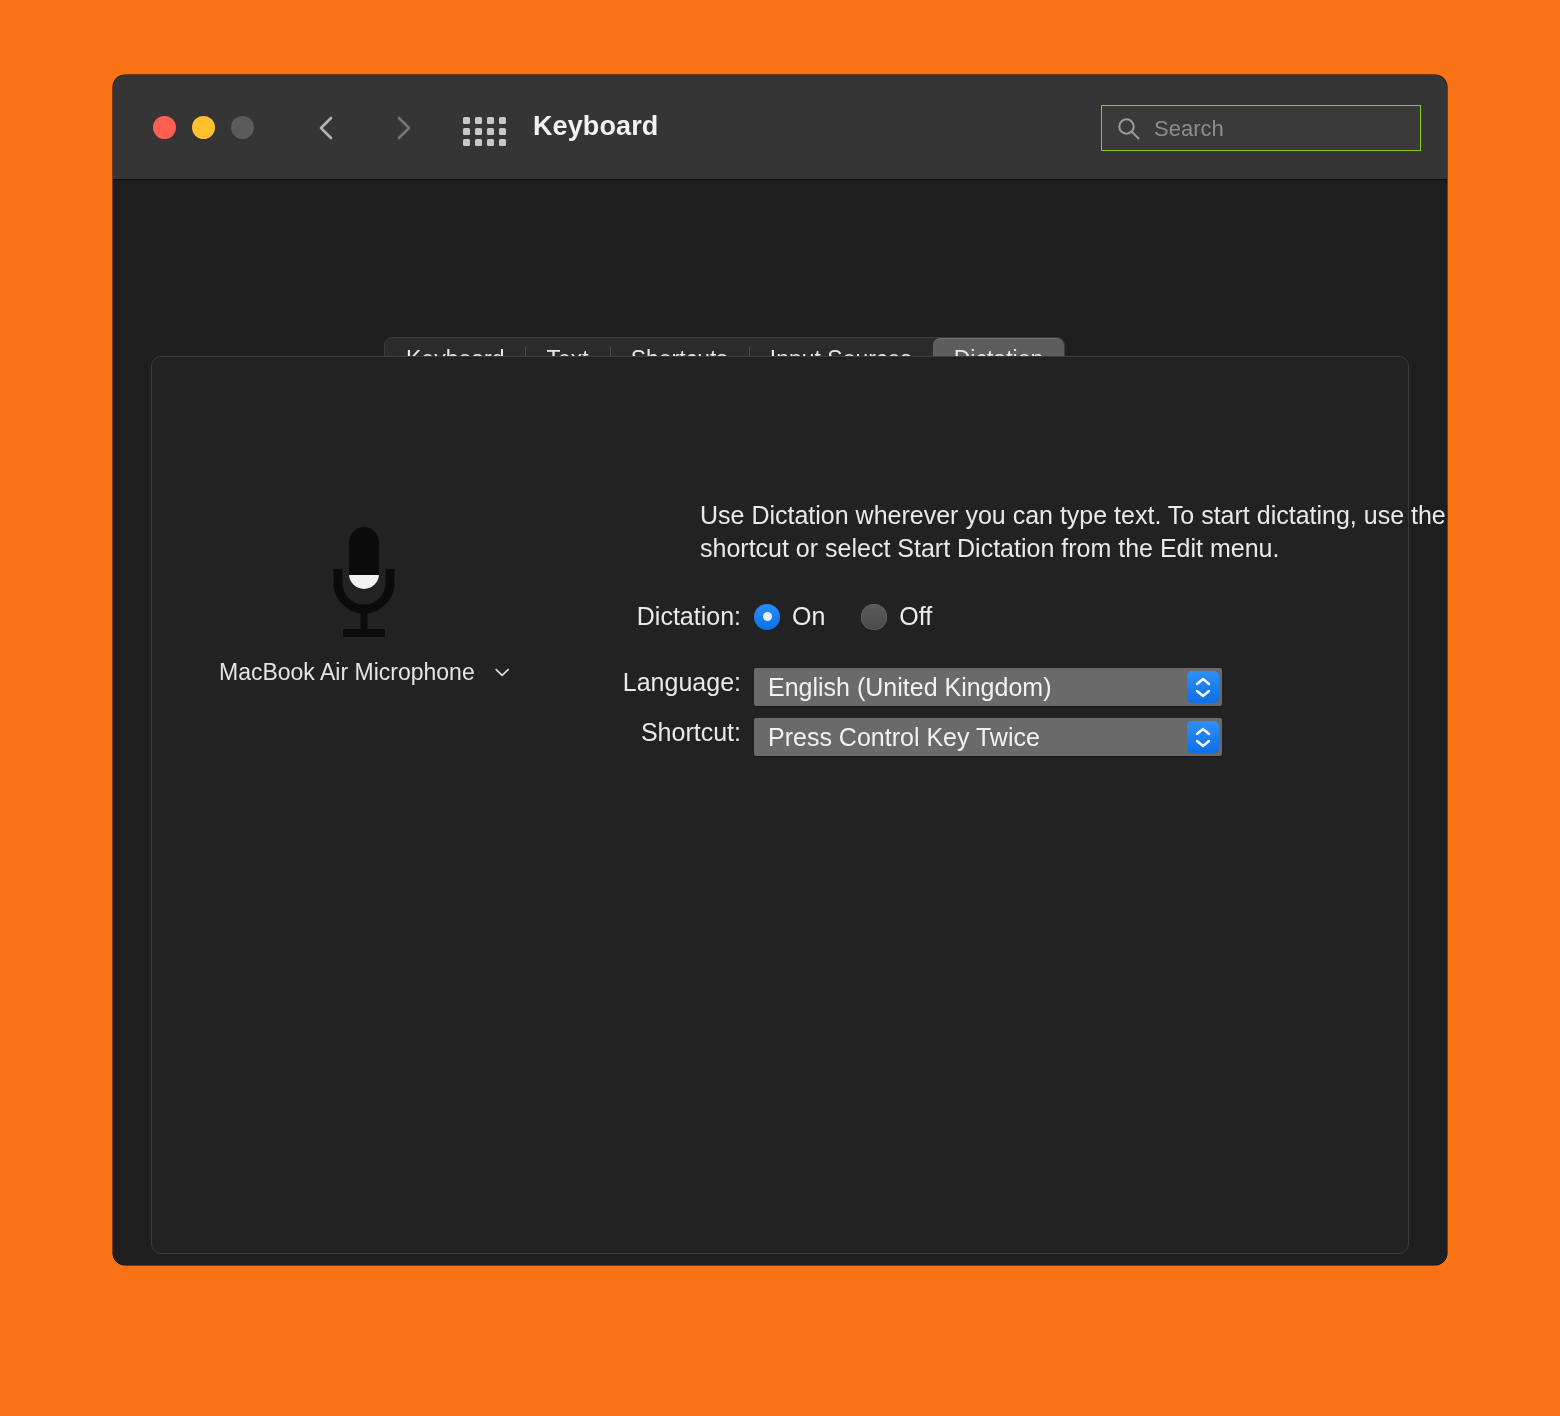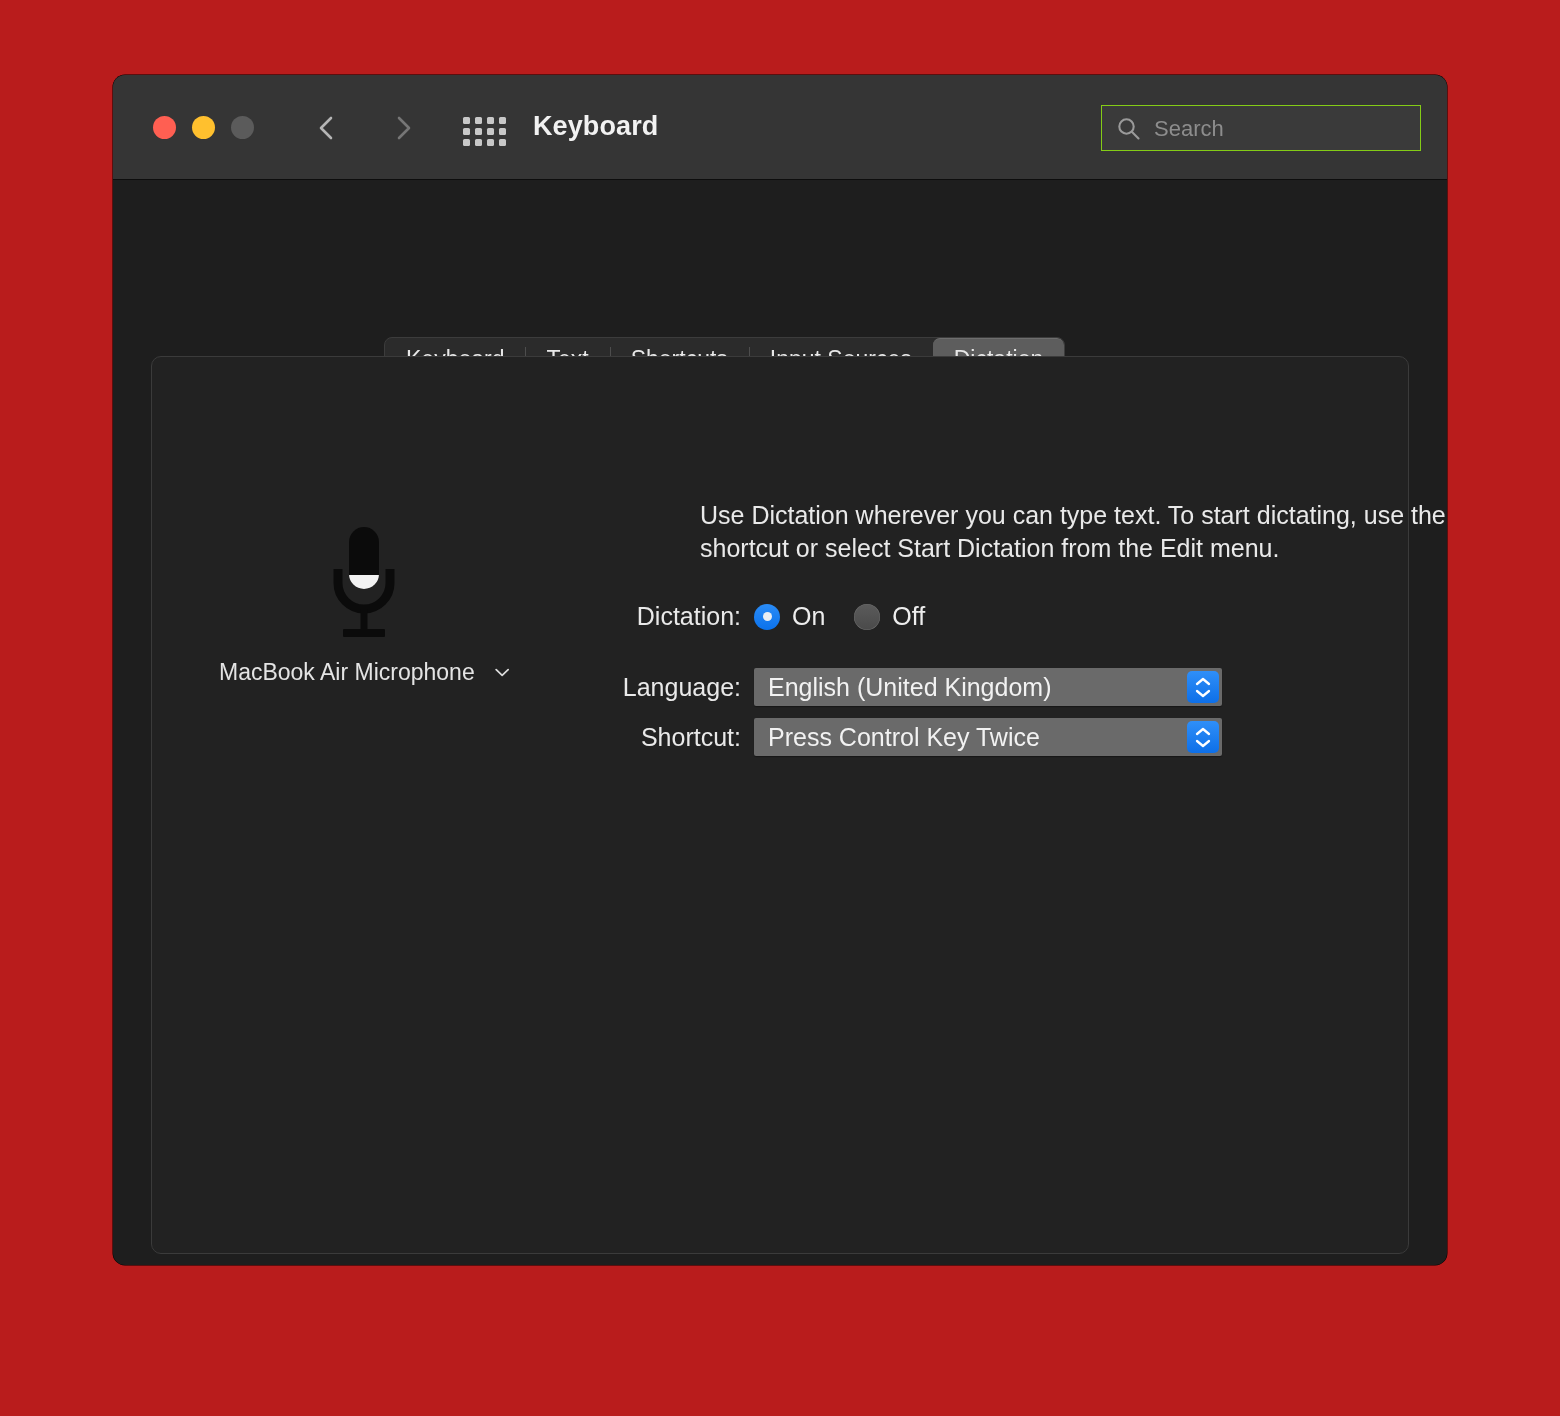--- a/index.html
+++ b/index.html
@@ -10,21 +10,21 @@
     height: 1416px;
     overflow: hidden;
     font-family: "Liberation Sans", sans-serif;
     -webkit-font-smoothing: antialiased;
   }
 
   #canvas {
     position: relative;
     width: 1560px;
     height: 1416px;
-    background: #b91c1c;
+    background: #f97316;
   }
 
   
   #window {
     position: absolute;
     left: 113px;
     top: 75px;
     width: 1334px;
     height: 1190px;
     background: #1e1e1e;
@@ -211,21 +211,21 @@
     font-size: 25px;
     line-height: 33px;
     color: #e9e9e9;
     margin-left: 32px;
   }
 
   
   .form-row {
     position: absolute;
     display: flex;
-    align-items: center;
+    align-items: flex-start;
   }
   .form-label {
     width: 196px;
     text-align: right;
     padding-right: 13px;
     font-size: 25px;
     color: #e9e9e9;
     box-sizing: border-box;
   }
   #row-dictation { left: 406px; top: 245px; }
@@ -250,21 +250,21 @@
     box-shadow: none;
   }
   .radio.on::after {
     content: "";
     width: 9px;
     height: 9px;
     border-radius: 50%;
     background: #e9eef3;
   }
   .radio-label { font-size: 25px; color: #ededed; }
-  .radio-item:first-child { margin-right: 16px; }
+  .radio-item:first-child { margin-right: 23px; }
 
   
   .popup {
     position: relative;
     width: 468px;
     height: 38px;
     background: #6a6a6a;
     border-radius: 2px;
     display: flex;
     align-items: center;

